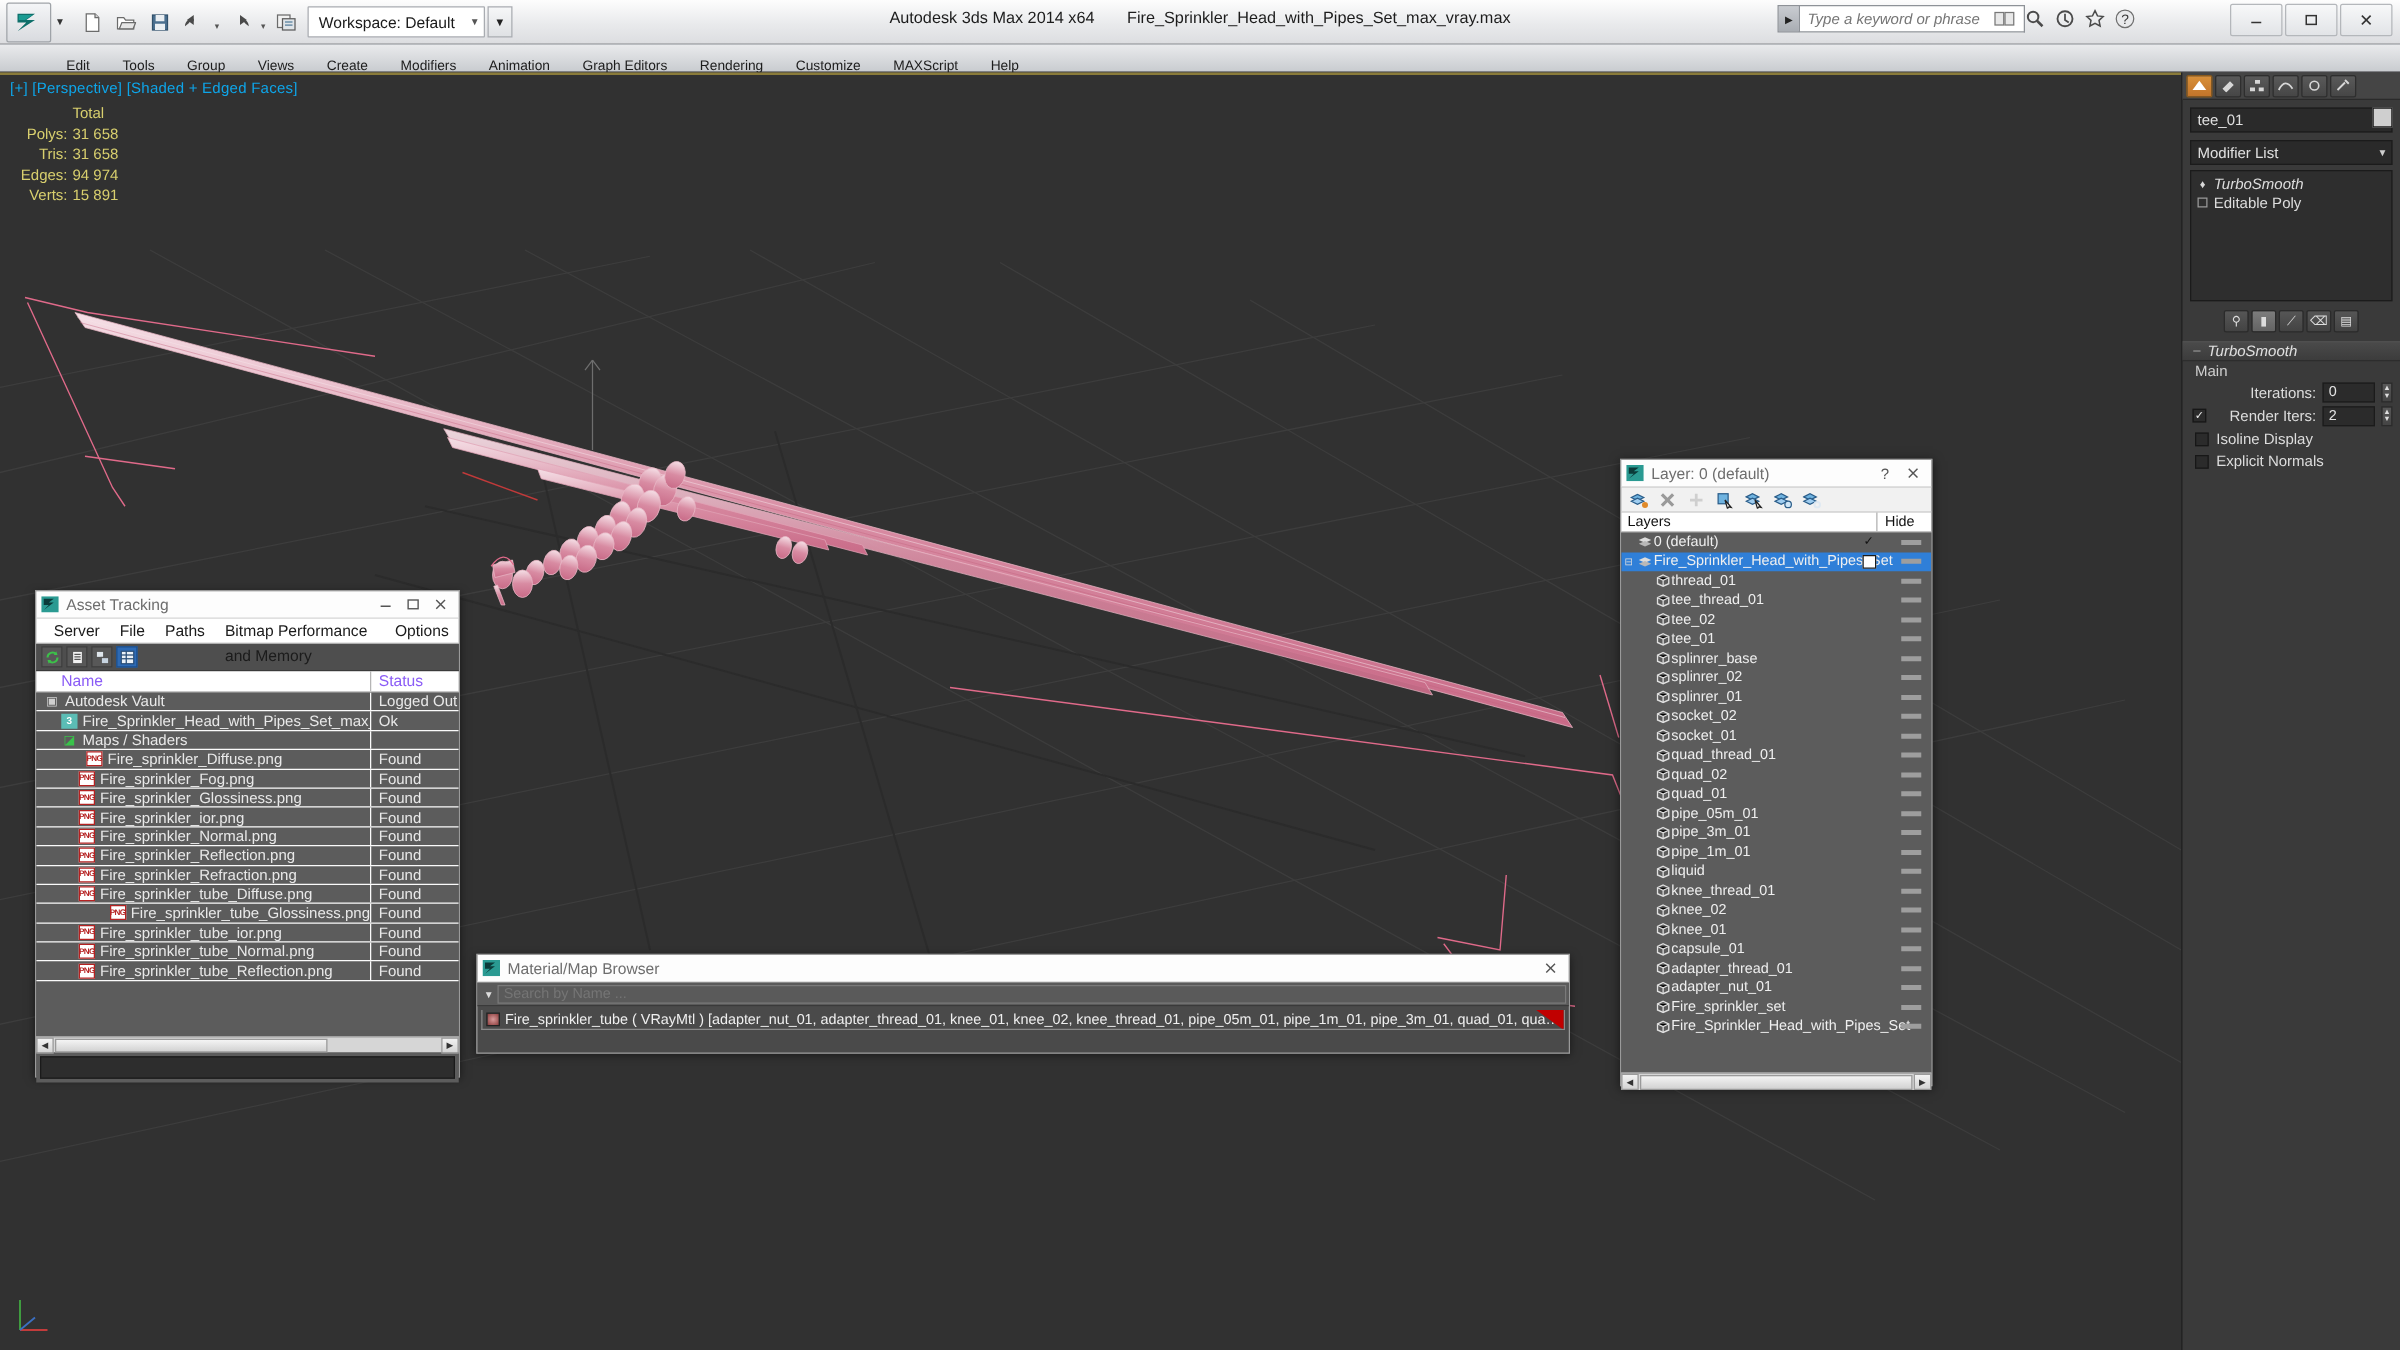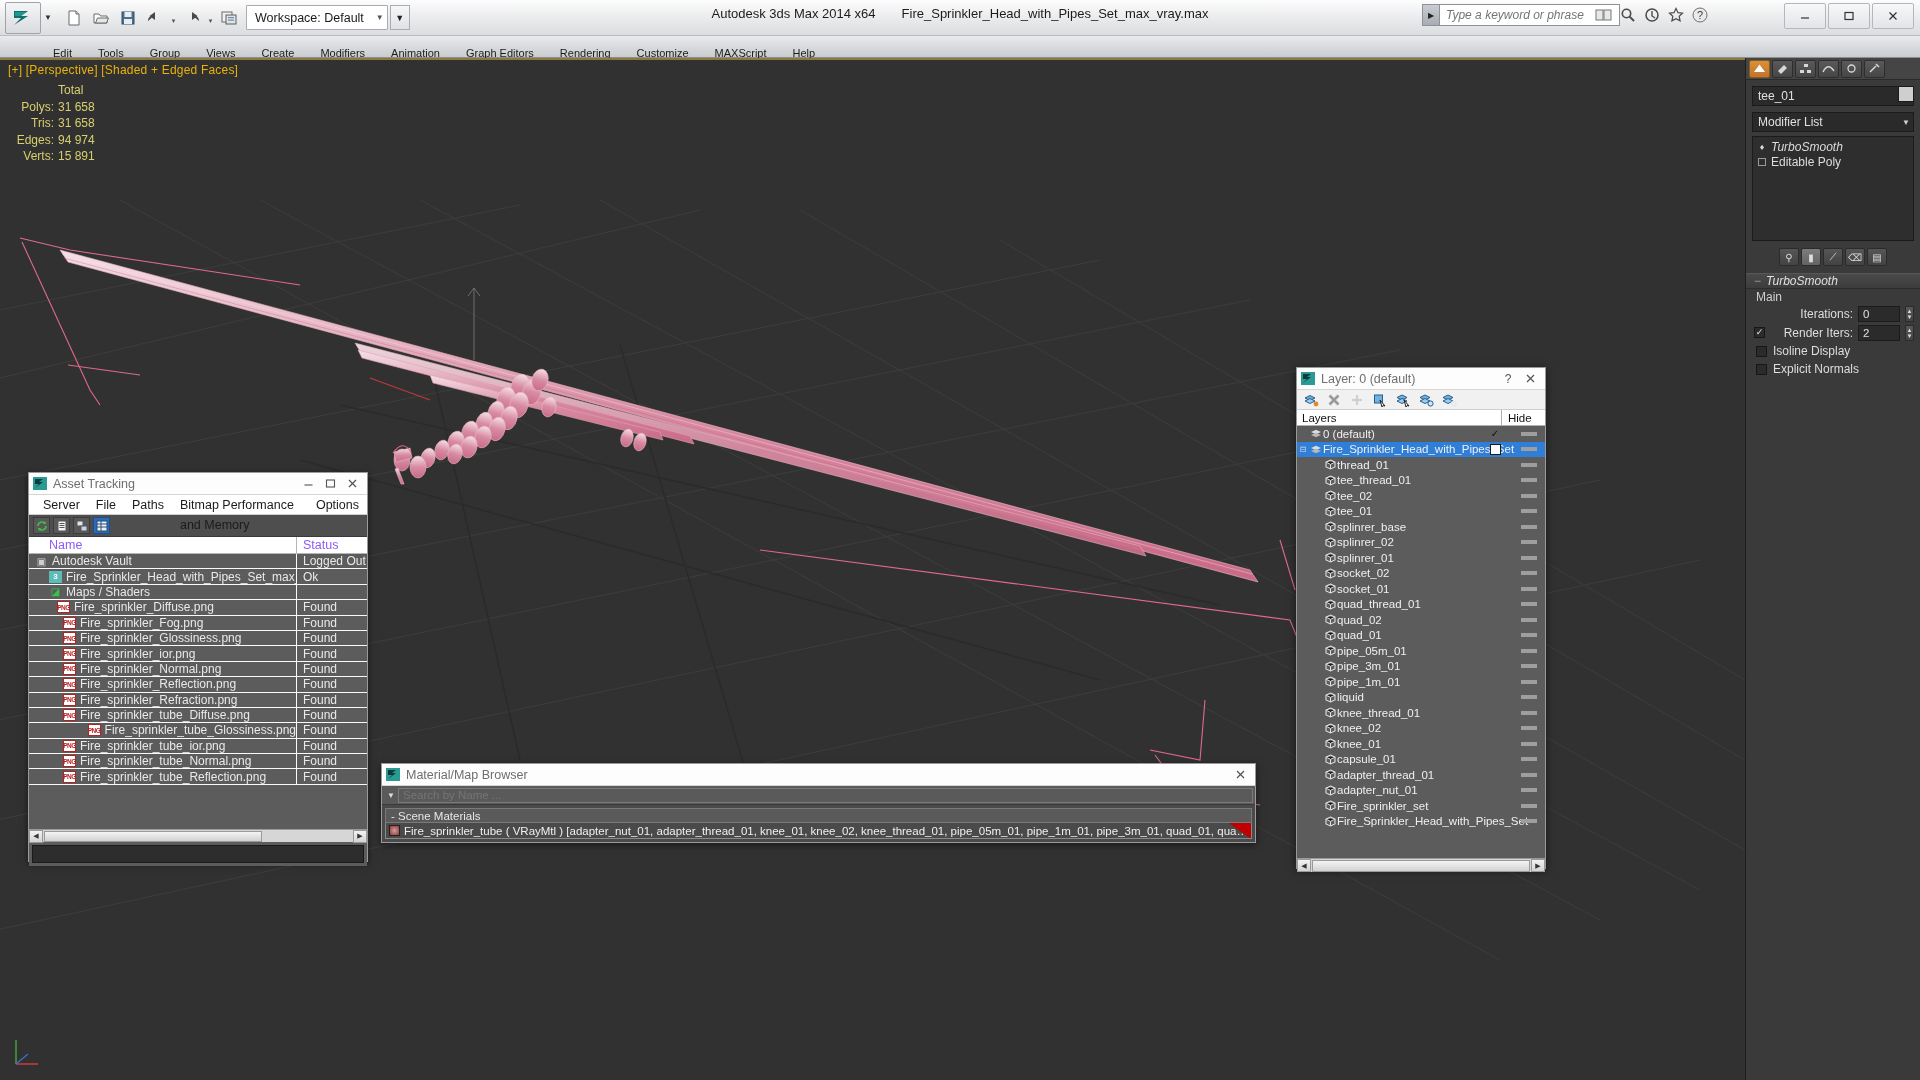--- a/index.html
+++ b/index.html
@@ -64,21 +64,21 @@
     display:flex;align-items:center;padding-left:40px;
   }
   .menu-item{padding:0 13px;height:22px;line-height:22px;color:#1c1c1c;font-size:11px;margin-top:12px;}
 
   
   #viewport{
     position:absolute;left:0;top:58px;width:1745px;height:1022px;
     background:#313131;overflow:hidden;
     border-top:2px solid #8a7b3a;
   }
-  #viewport-label{position:absolute;left:8px;top:3px;color:#eab308;font-size:12px;letter-spacing:.2px}
+  #viewport-label{position:absolute;left:8px;top:3px;color:#0ea5e9;font-size:12px;letter-spacing:.2px}
   #stats{position:absolute;left:8px;top:22px;font-size:12px;color:#d8cf6e;line-height:16.5px}
   #stats table{border-collapse:collapse}
   #stats td{padding:0 4px 0 0;font-size:12px;color:#d8cf6e}
   #stats td.lab{text-align:right;width:50px}
   #stats td.hdr{color:#d8cf6e}
   .axis-gizmo{position:absolute;left:8px;bottom:8px;width:44px;height:44px}
 
   
   #cmdpanel{
     position:absolute;left:1745px;top:58px;width:175px;height:1022px;
@@ -666,21 +666,21 @@
         <div class="s">Ok</div>
       </div>
       <div class="at-row">
         <div class="n" style="padding-left: 20px;">
           <span class="ico maps">◪</span>
           <span>Maps / Shaders</span>
         </div>
         <div class="s"></div>
       </div>
       <div class="at-row">
-        <div class="n" style="padding-left: 28px;">
+        <div class="n" style="padding-left: 40px;">
           <span class="ico png">PNG</span>
           <span>Fire_sprinkler_Diffuse.png</span>
         </div>
         <div class="s">Found</div>
       </div>
       <div class="at-row">
         <div class="n" style="padding-left: 34px;">
           <span class="ico png">PNG</span>
           <span>Fire_sprinkler_Fog.png</span>
         </div>
@@ -781,21 +781,20 @@
           <line x1="2" y1="2" x2="9" y2="9" stroke="#555" stroke-width="1.2"></line>
           <line x1="9" y1="2" x2="2" y2="9" stroke="#555" stroke-width="1.2"></line>
         </svg>
       </span>
   </div>
   <div id="mb-search">
     <span class="mb-tri">▼</span>
     <input id="mb-search-input" placeholder="Search by Name ..." style="">
   </div>
   <div id="mb-body">
-    <div class="mb-group">- Scene Materials</div>
     <div class="mb-item">
       <span class="swatch" style="background:radial-gradient(#d89a9a,#8a3a3a)"></span>
       <span class="txt">Fire_sprinkler_tube  ( VRayMtl )  [adapter_nut_01, adapter_thread_01, knee_01, knee_02, knee_thread_01, pipe_05m_01, pipe_1m_01, pipe_3m_01, quad_01, quad_02, quad_thread_01, tee_01, te...</span>
       <span class="corner"></span>
     </div>
   </div>
 </div>
 
 <div id="layerwin">
   <div class="winbar">

